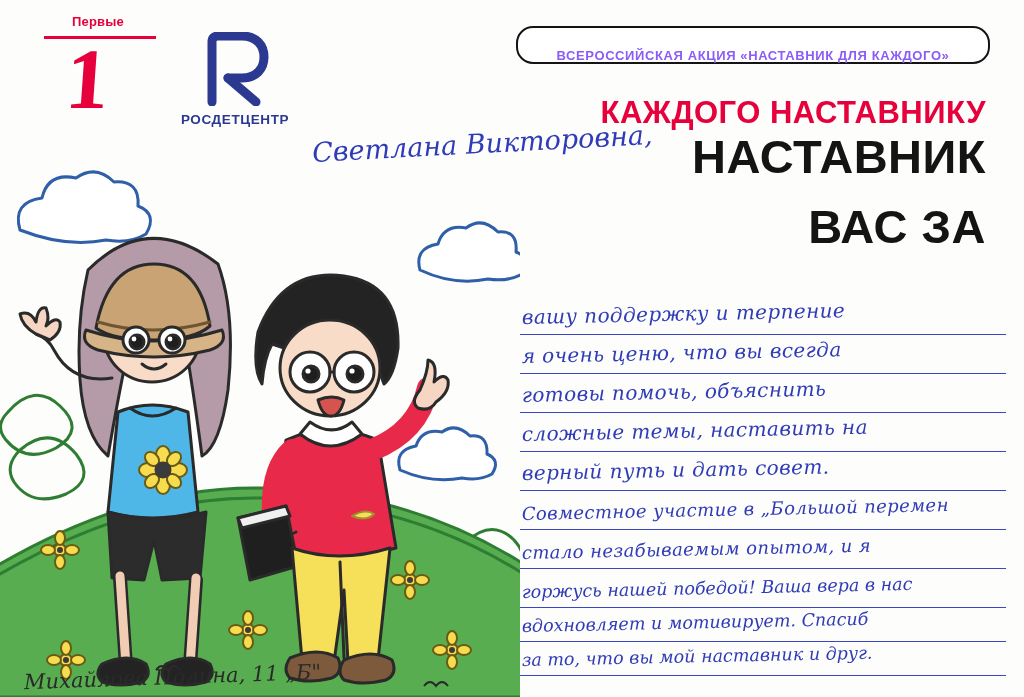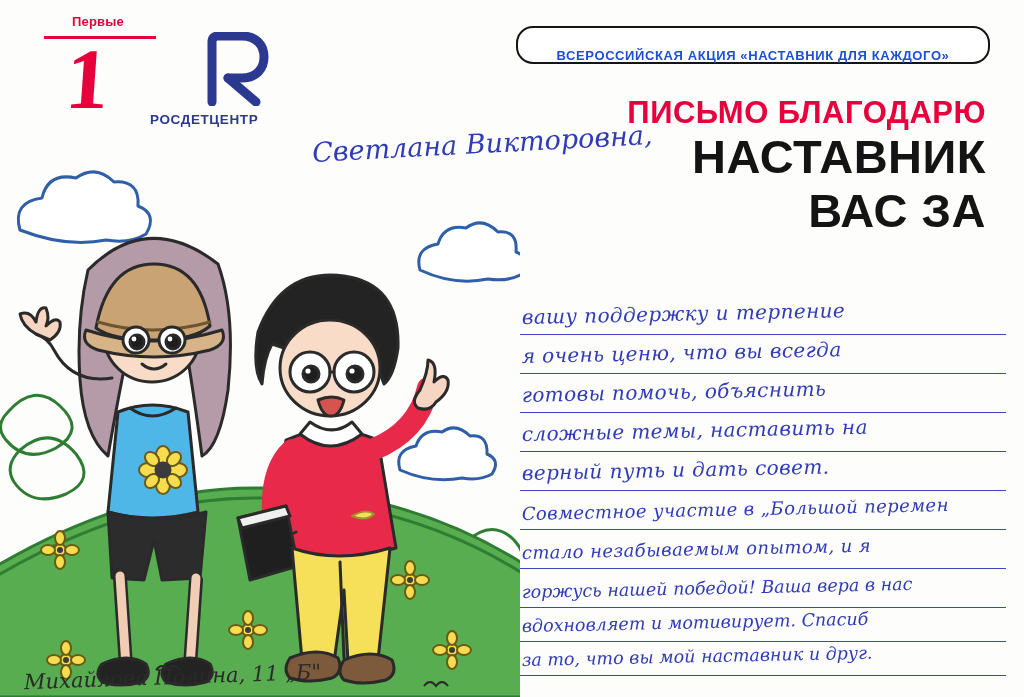--- a/index.html
+++ b/index.html
@@ -58,21 +58,21 @@
     color: #e6003c;
     font-family: "Liberation Serif", serif;
     transform: skewX(-4deg);
   }
 
   .brand-rdc {
     position: absolute;
     left: 150px;
     top: 32px;
     width: 170px;
-    text-align: left;
+    text-align: center;
   }
   .brand-rdc .rdc-mark {
     width: 74px;
     height: 74px;
     margin: 0 auto;
   }
   .brand-rdc .rdc-label {
     margin-top: 6px;
     font-size: 13.5px;
     font-weight: bold;
@@ -91,21 +91,21 @@
     border-radius: 17px;
     display: flex;
     align-items: center;
     justify-content: center;
     background: #ffffff;
   }
   .action-banner span {
     font-size: 13px;
     font-weight: bold;
     letter-spacing: 0.6px;
-    color: #1d4ed8;
+    color: #8b5cf6;
     white-space: nowrap;
     margin-top: 20px;
   }
 
   
   .headline {
     position: absolute;
     left: 516px;
     top: 95px;
     width: 470px;
@@ -133,21 +133,21 @@
   }
 
   .headline .line-big {
     font-size: 47px;
     font-weight: bold;
     color: #141414;
     letter-spacing: 0.5px;
     line-height: 52px;
     white-space: nowrap;
   }
-  .headline .line-big.two { margin-top: 2px; }
+  .headline .line-big.two { margin-top: 18px; }
 
   
   .letter {
     position: absolute;
     left: 520px;
     top: 296px;
     width: 486px;
     height: 392px;
   }
   .letter .hline {
@@ -212,21 +212,21 @@
       </svg>
     </div>
     <div class="rdc-label">РОСДЕТЦЕНТР</div>
   </div>
 
   <div class="action-banner">
     <span>ВСЕРОССИЙСКАЯ АКЦИЯ «НАСТАВНИК ДЛЯ КАЖДОГО»</span>
   </div>
 
   <div class="headline">
-    <div class="line-red">ПИСЬМО БЛАГОДАРЮ</div>
+    <div class="line-red">КАЖДОГО НАСТАВНИКУ</div>
     <div class="line-big one">НАСТАВНИК</div>
     <div class="line-big two">ВАС ЗА</div>
   </div>
 
   <div class="salutation">Светлана Викторовна,</div>
 
   <div class="letter">
     <div class="hline">
         <div class="txt">вашу поддержку и терпение</div>
       </div>

